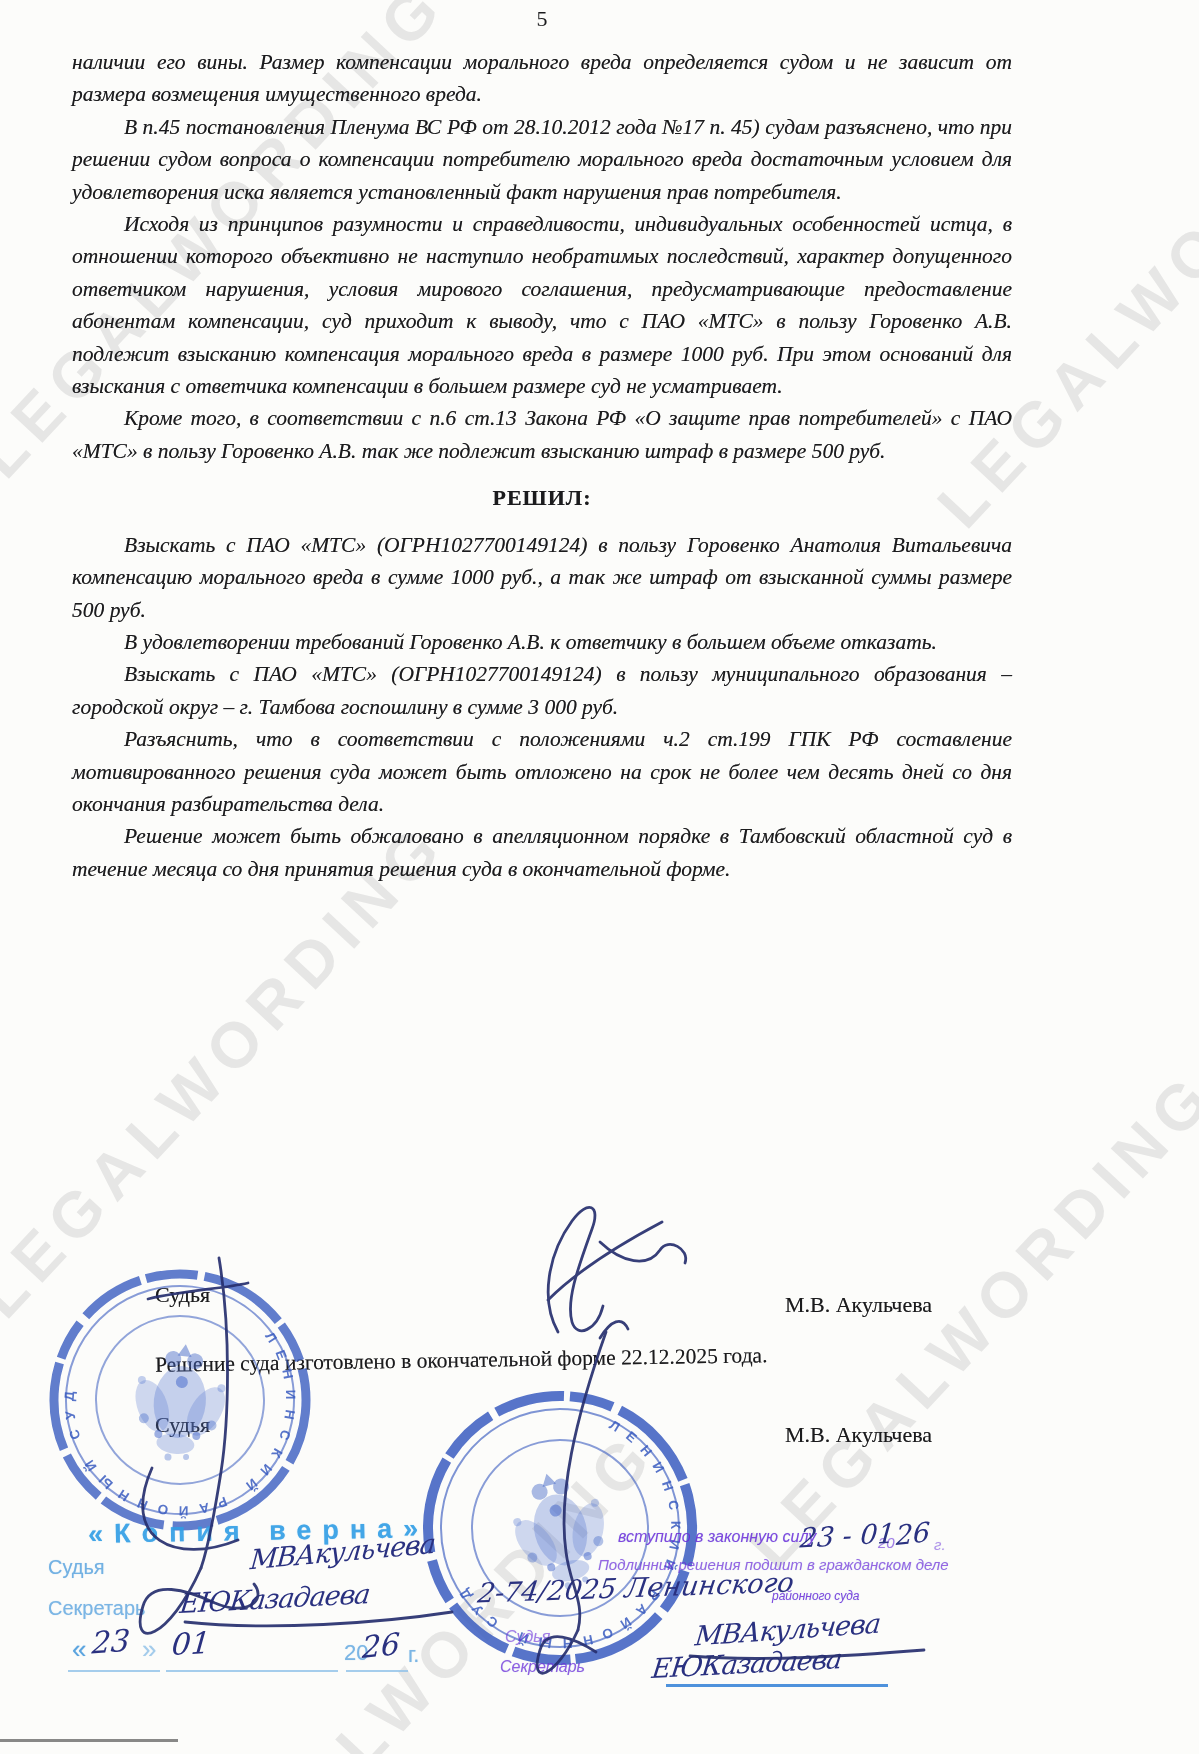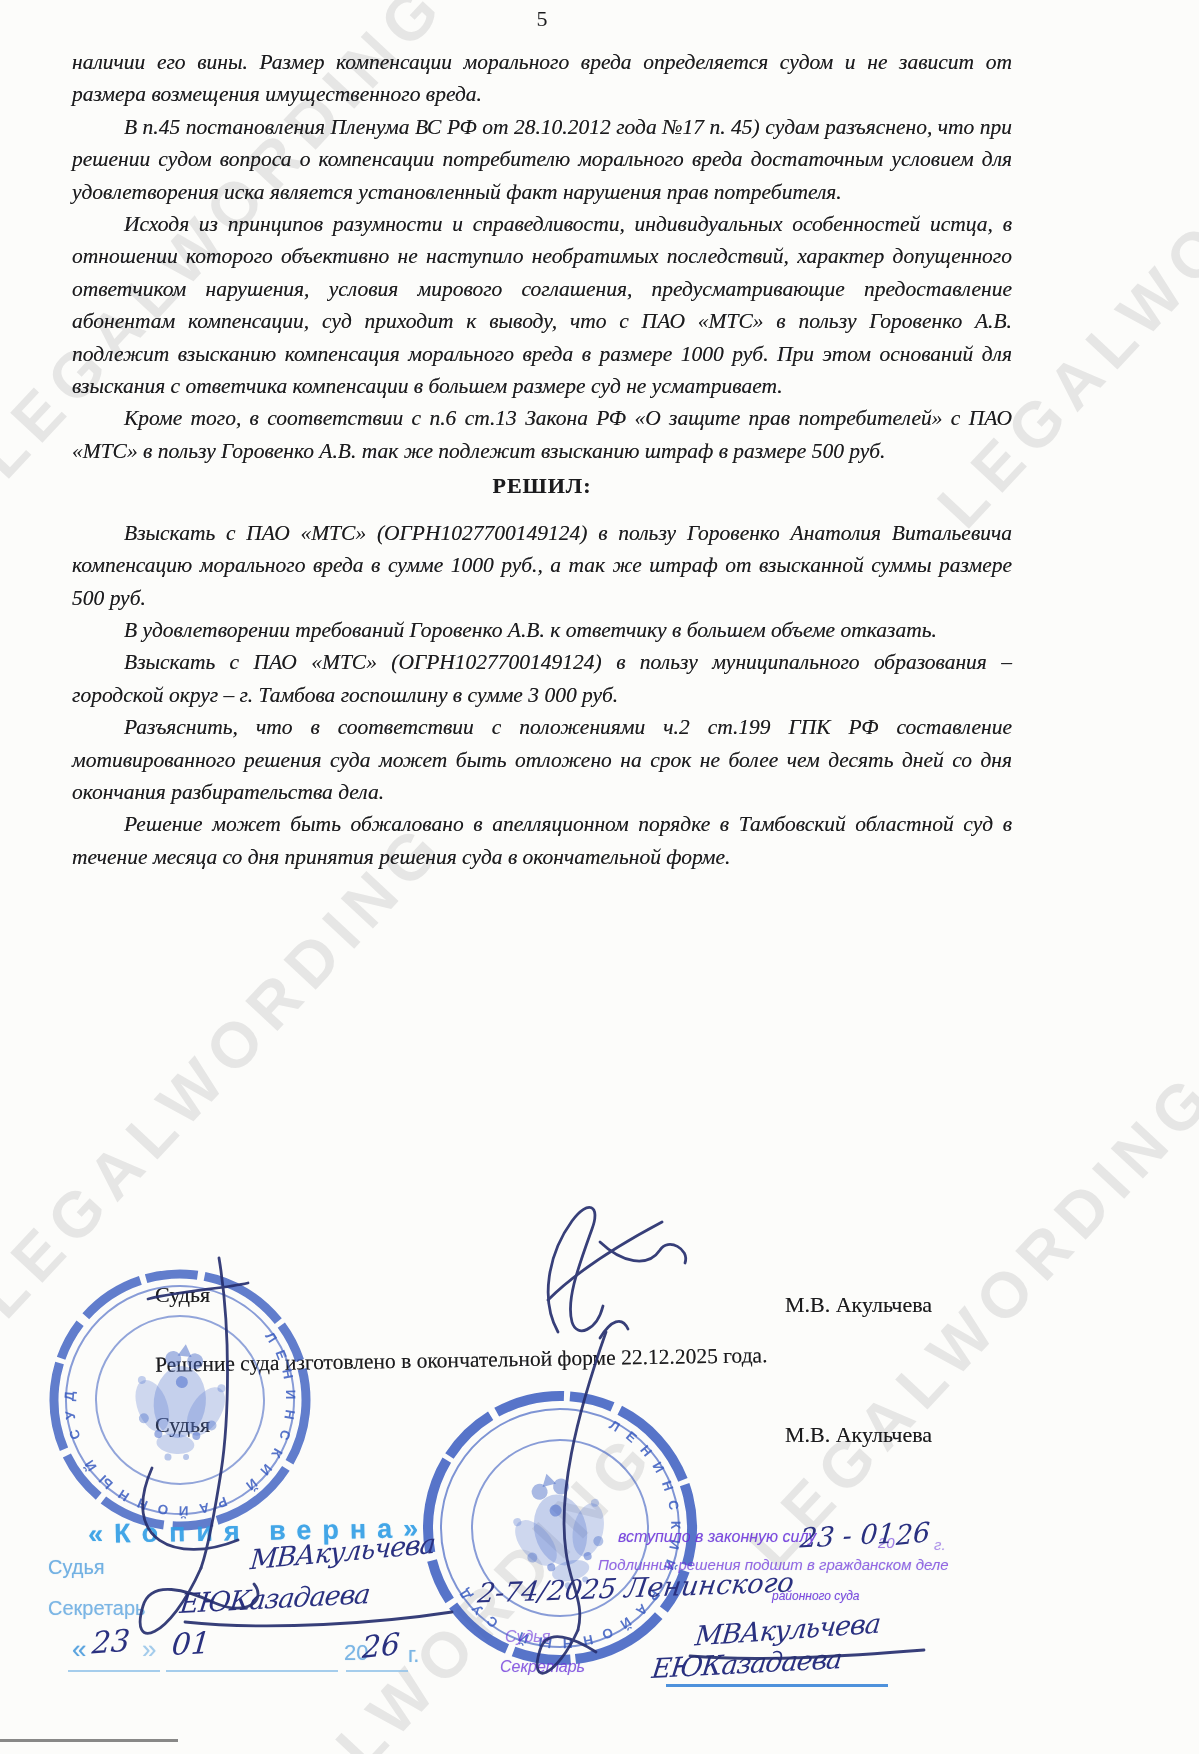--- a/index.html
+++ b/index.html
@@ -20,21 +20,21 @@
   .pagenum{position:absolute;left:72px;top:6px;width:940px;text-align:center;
     font-size:22px;}
   .body-text{
     position:absolute;left:72px;top:46px;width:940px;
     font-size:21.5px;line-height:32.4px;text-align:justify;
     text-shadow:0 0 .4px rgba(20,20,25,.55);
   }
   .body-text p{margin:0;text-indent:52px;font-style:italic;}
   .body-text p.noindent{text-indent:0;}
   .body-text h2{
-    margin:3px 0 14px 0;text-align:center;font-size:22px;font-weight:bold;
+    margin:15px 0 14px 0;text-align:center;font-size:22px;font-weight:bold;
     letter-spacing:1px;
   }
   
   .abs{position:absolute;white-space:nowrap;}
   .sig-label{font-size:22px;text-shadow:0 0 .4px rgba(20,20,25,.5);}
   .sig-name{font-size:22px;text-shadow:0 0 .4px rgba(20,20,25,.5);}
   .final-form{font-size:21.5px;transform:rotate(-0.9deg);
     text-shadow:0 0 .4px rgba(20,20,25,.5);}
   
   .stamp{position:absolute;pointer-events:none;}

